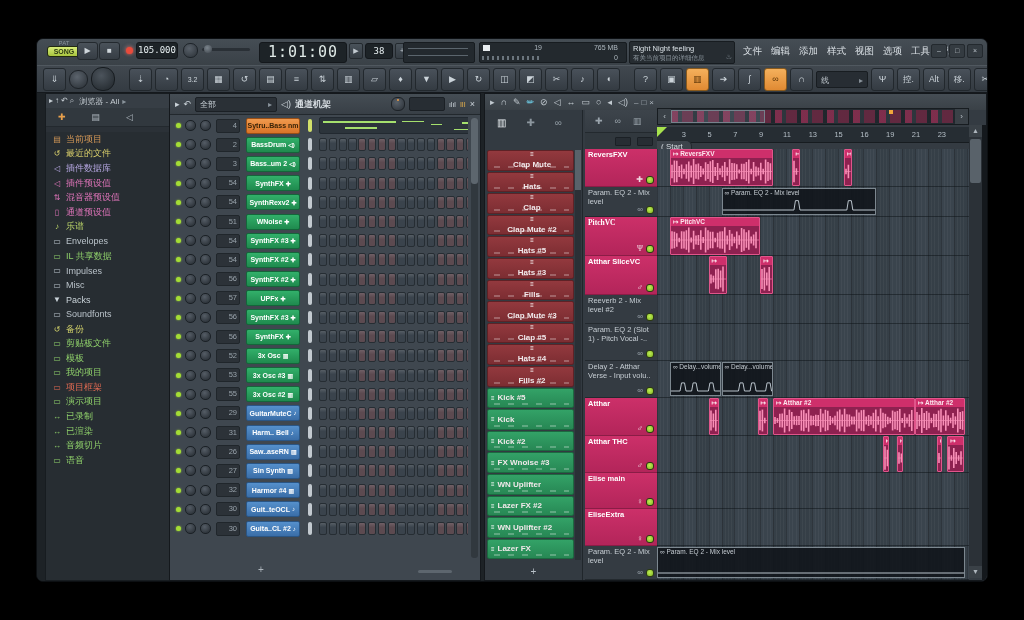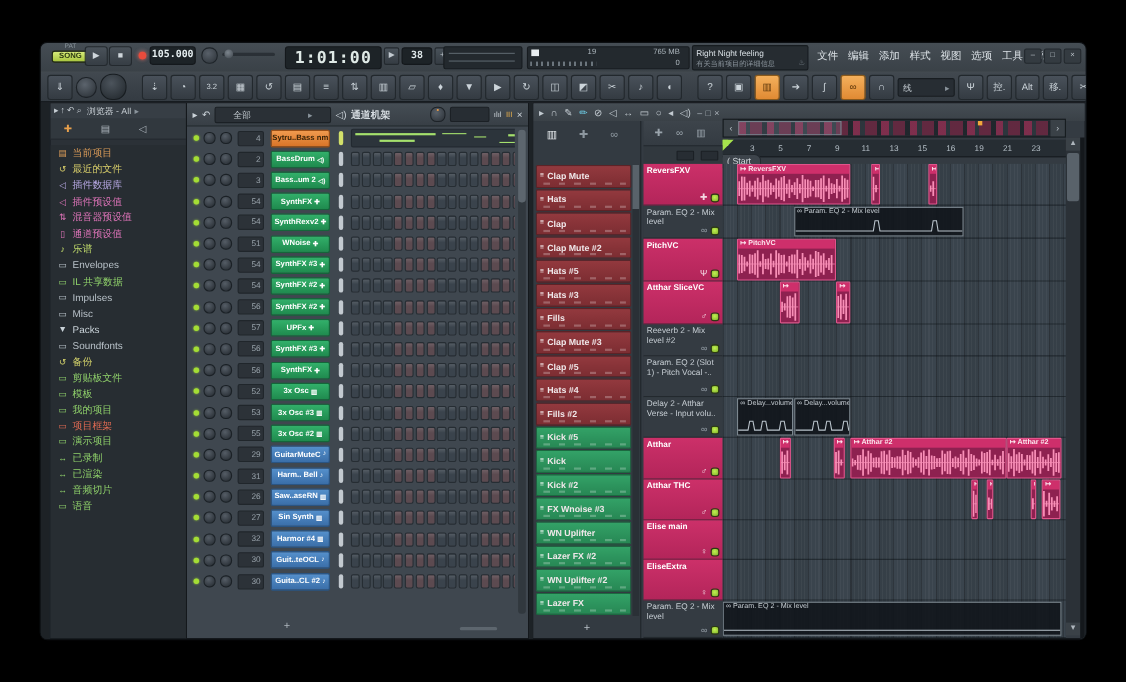--- a/index.html
+++ b/index.html
@@ -11,21 +11,21 @@
   .tb-abs{position:absolute;top:3px;height:20px;}
   #patsong{left:10px;width:34px;top:1px;}
   #pat-lbl{font-size:6px;color:#8a949c;text-align:center;}
   #song-badge{background:linear-gradient(#d8ec7a,#a8c53e);color:#2c3a12;font-size:7px;font-weight:bold;
     border-radius:3px;text-align:center;padding:1px 3px;border:1px solid #222a10;}
   .transport-btn{background:linear-gradient(#4a525a,#363d44);border:1px solid #23292e;border-radius:3px;
     width:19px;height:16px;color:#cfd6db;font-size:8px;text-align:center;line-height:16px;}
   #rec-btn{border-radius:9px;width:16px;height:16px;background:radial-gradient(circle at 50% 45%,#5a626a,#31373d);}
   #rec-dot{width:7px;height:7px;border-radius:4px;background:#e84b3c;margin:4.5px auto;box-shadow:0 0 3px #e84b3c;}
   .lcd{background:#1d2327;border:1px solid #14181c;border-radius:3px;color:#e6eef0;
-    font-family:"DejaVu Sans Mono",monospace;font-weight:bold;}
+    font-family:"DejaVu Sans Mono",monospace;}
   #tempo-box{left:99px;width:40px;height:15px;font-size:9px;text-align:center;line-height:15px;}
   #mpitch-knob{left:146px;top:4px;width:13px;height:13px;border-radius:7px;
     background:radial-gradient(circle at 40% 35%,#586069,#2b3137);border:1px solid #1e2429;}
   #shuffle{left:165px;top:9px;width:48px;height:3px;background:#2a3036;border-radius:2px;}
   #shuffle-knob{position:absolute;left:2px;top:-3px;width:8px;height:8px;border-radius:4px;
     background:radial-gradient(circle at 40% 35%,#7c858d,#3c434a);}
   #time-display{left:222px;width:86px;height:19px;top:3px;font-size:15px;text-align:center;line-height:19px;letter-spacing:1px;color:#dfe9e6;}
   #pat-chooser{left:312px;top:4px;display:flex;gap:2px;}
   #pat-num{width:26px;height:14px;font-size:9px;text-align:center;line-height:14px;}
   .mini-btn{width:12px;height:14px;background:linear-gradient(#49525a,#353c43);border:1px solid #23292e;
@@ -70,21 +70,21 @@
   #browser-tabs{height:18px;background:#31383e;border-bottom:1px solid #23292e;display:flex;align-items:center;gap:26px;padding:0 12px;}
   .btab{font-size:9px;color:#aeb6bd;}
   #browser-list{position:absolute;left:0;top:38px;width:100%;bottom:0;background:#272d32;}
   .br-item{height:14.6px;display:flex;align-items:center;gap:4px;padding-left:6px;font-size:9px;white-space:nowrap;}
   .br-ic{width:10px;font-size:8px;text-align:center;flex:none;}
   
   #rack{position:absolute;left:132px;top:0;width:310px;height:486px;background:#3f474f;border:1px solid #14181c;}
   #rack-head{height:20px;background:linear-gradient(#454d54,#383f46);display:flex;align-items:center;gap:4px;
     padding:0 5px;color:#ccd4da;font-size:9px;border-bottom:1px solid #22282d;}
   #rack-filter{width:72px;height:13px;background:#2a3036;border:1px solid #1b2025;border-radius:2px;
-    font-size:8px;line-height:13px;padding:0 16px;color:#c2cad0;}
+    font-size:8px;line-height:13px;padding:0 4px;color:#c2cad0;}
   #rack-title{font-weight:bold;color:#d6dce1;}
   #rack-knob{width:12px;height:12px;border-radius:6px;background:radial-gradient(circle at 40% 35%,#59616a,#2a3036);border:1px solid #1d2227;position:relative;}
   #rack-knob::after{content:"";position:absolute;left:5px;top:1px;width:2px;height:2px;border-radius:1px;background:#f0a04a;}
   #rack-disp{width:34px;height:12px;background:#272d33;border:1px solid #1b2025;border-radius:2px;}
   #rack-rows{position:absolute;left:0;top:22px;width:298px;bottom:18px;overflow:hidden;}
   .ch-row{height:19.2px;display:flex;align-items:center;position:relative;}
   .ch-led{width:5px;height:5px;border-radius:3px;background:#a4dd35;box-shadow:0 0 2px #a4dd35;margin-left:6px;flex:none;}
   .ch-knob{width:9px;height:9px;border-radius:5px;background:radial-gradient(circle at 40% 32%,#555d66,#23292f);
     border:1px solid #1b2126;margin-left:4px;flex:none;}
   .ch-num{width:20px;height:12px;background:#2c3238;border:1px solid #20262b;border-radius:2px;margin-left:5px;
@@ -118,21 +118,21 @@
   #pl-winbtns{display:flex;gap:3px;flex:none;color:#aeb6bd;font-size:8px;}
   
   #picker{position:absolute;left:0;top:16px;width:97px;bottom:0;background:#333a41;border-right:1px solid #20262b;}
   #picker-tabs{height:24px;display:flex;align-items:center;gap:20px;padding:0 12px;color:#8d979f;font-size:10px;}
   #picker-tabs .sel{color:#e8edf0;}
   #picker-list{position:absolute;left:2px;right:8px;top:40px;bottom:20px;overflow:hidden;}
   .pk-item{height:18.6px;margin-bottom:1px;border-radius:2px;display:flex;align-items:center;gap:3px;
     padding-left:3px;color:#f0e8ea;font-size:8px;font-weight:bold;position:relative;overflow:hidden;white-space:nowrap;}
   .pk-item::after{content:"";position:absolute;left:6px;right:4px;bottom:2px;height:2px;
     background:repeating-linear-gradient(90deg,rgba(255,255,255,.25) 0 6px,transparent 6px 14px);}
-  .pk-red{background:linear-gradient(#93393e,#7c2d32);border:1px solid #5e2226;}
+  .pk-red{background:linear-gradient(#93393e,#7c2d32);border:1px solid #5e2226;flex-direction:column;}
   .pk-green{background:linear-gradient(#33a267,#278754);border:1px solid #1c6940;}
   .pk-ic{font-size:6px;color:#fff;}
   #picker-scroll{position:absolute;right:1px;top:40px;width:6px;bottom:20px;background:#2a3036;}
   #picker-thumb{width:6px;height:40px;background:#59626a;}
   #picker-add{position:absolute;bottom:3px;left:0;width:100%;text-align:center;color:#b9c1c8;font-size:10px;}
   
   #trackheads{position:absolute;left:100px;top:16px;width:72px;bottom:0;background:#31383e;}
   #th-tabs{height:22px;display:flex;align-items:center;gap:12px;padding:0 10px;color:#9aa4ac;font-size:9px;
     background:linear-gradient(#3d444b,#343b42);border-bottom:1px solid #23292e;}
   #th-mini{height:17px;display:flex;align-items:center;gap:6px;justify-content:flex-end;padding:0 4px;}
@@ -1167,21 +1167,21 @@
                 <div class="th-led"></div>
               </div>
             </div>
             <div class="track-head dark" style="top: 77px; height: 30px;">
               <div class="th-name">Param. EQ 2 - Mix level</div>
               <div class="th-icons">
                 <span class="th-glyph">∞</span>
                 <div class="th-led"></div>
               </div>
             </div>
-            <div class="track-head pink" style="top: 107px; height: 39px;">
+            <div class="track-head pink" style="top: 107px; height: 39px; font-family: Liberation Serif, serif;">
               <div class="th-name">PitchVC</div>
               <div class="th-icons">
                 <span class="th-glyph">Ψ</span>
                 <div class="th-led"></div>
               </div>
             </div>
             <div class="track-head pink" style="top: 146px; height: 39px;">
               <div class="th-name">Atthar SliceVC</div>
               <div class="th-icons">
                 <span class="th-glyph">♂</span>

